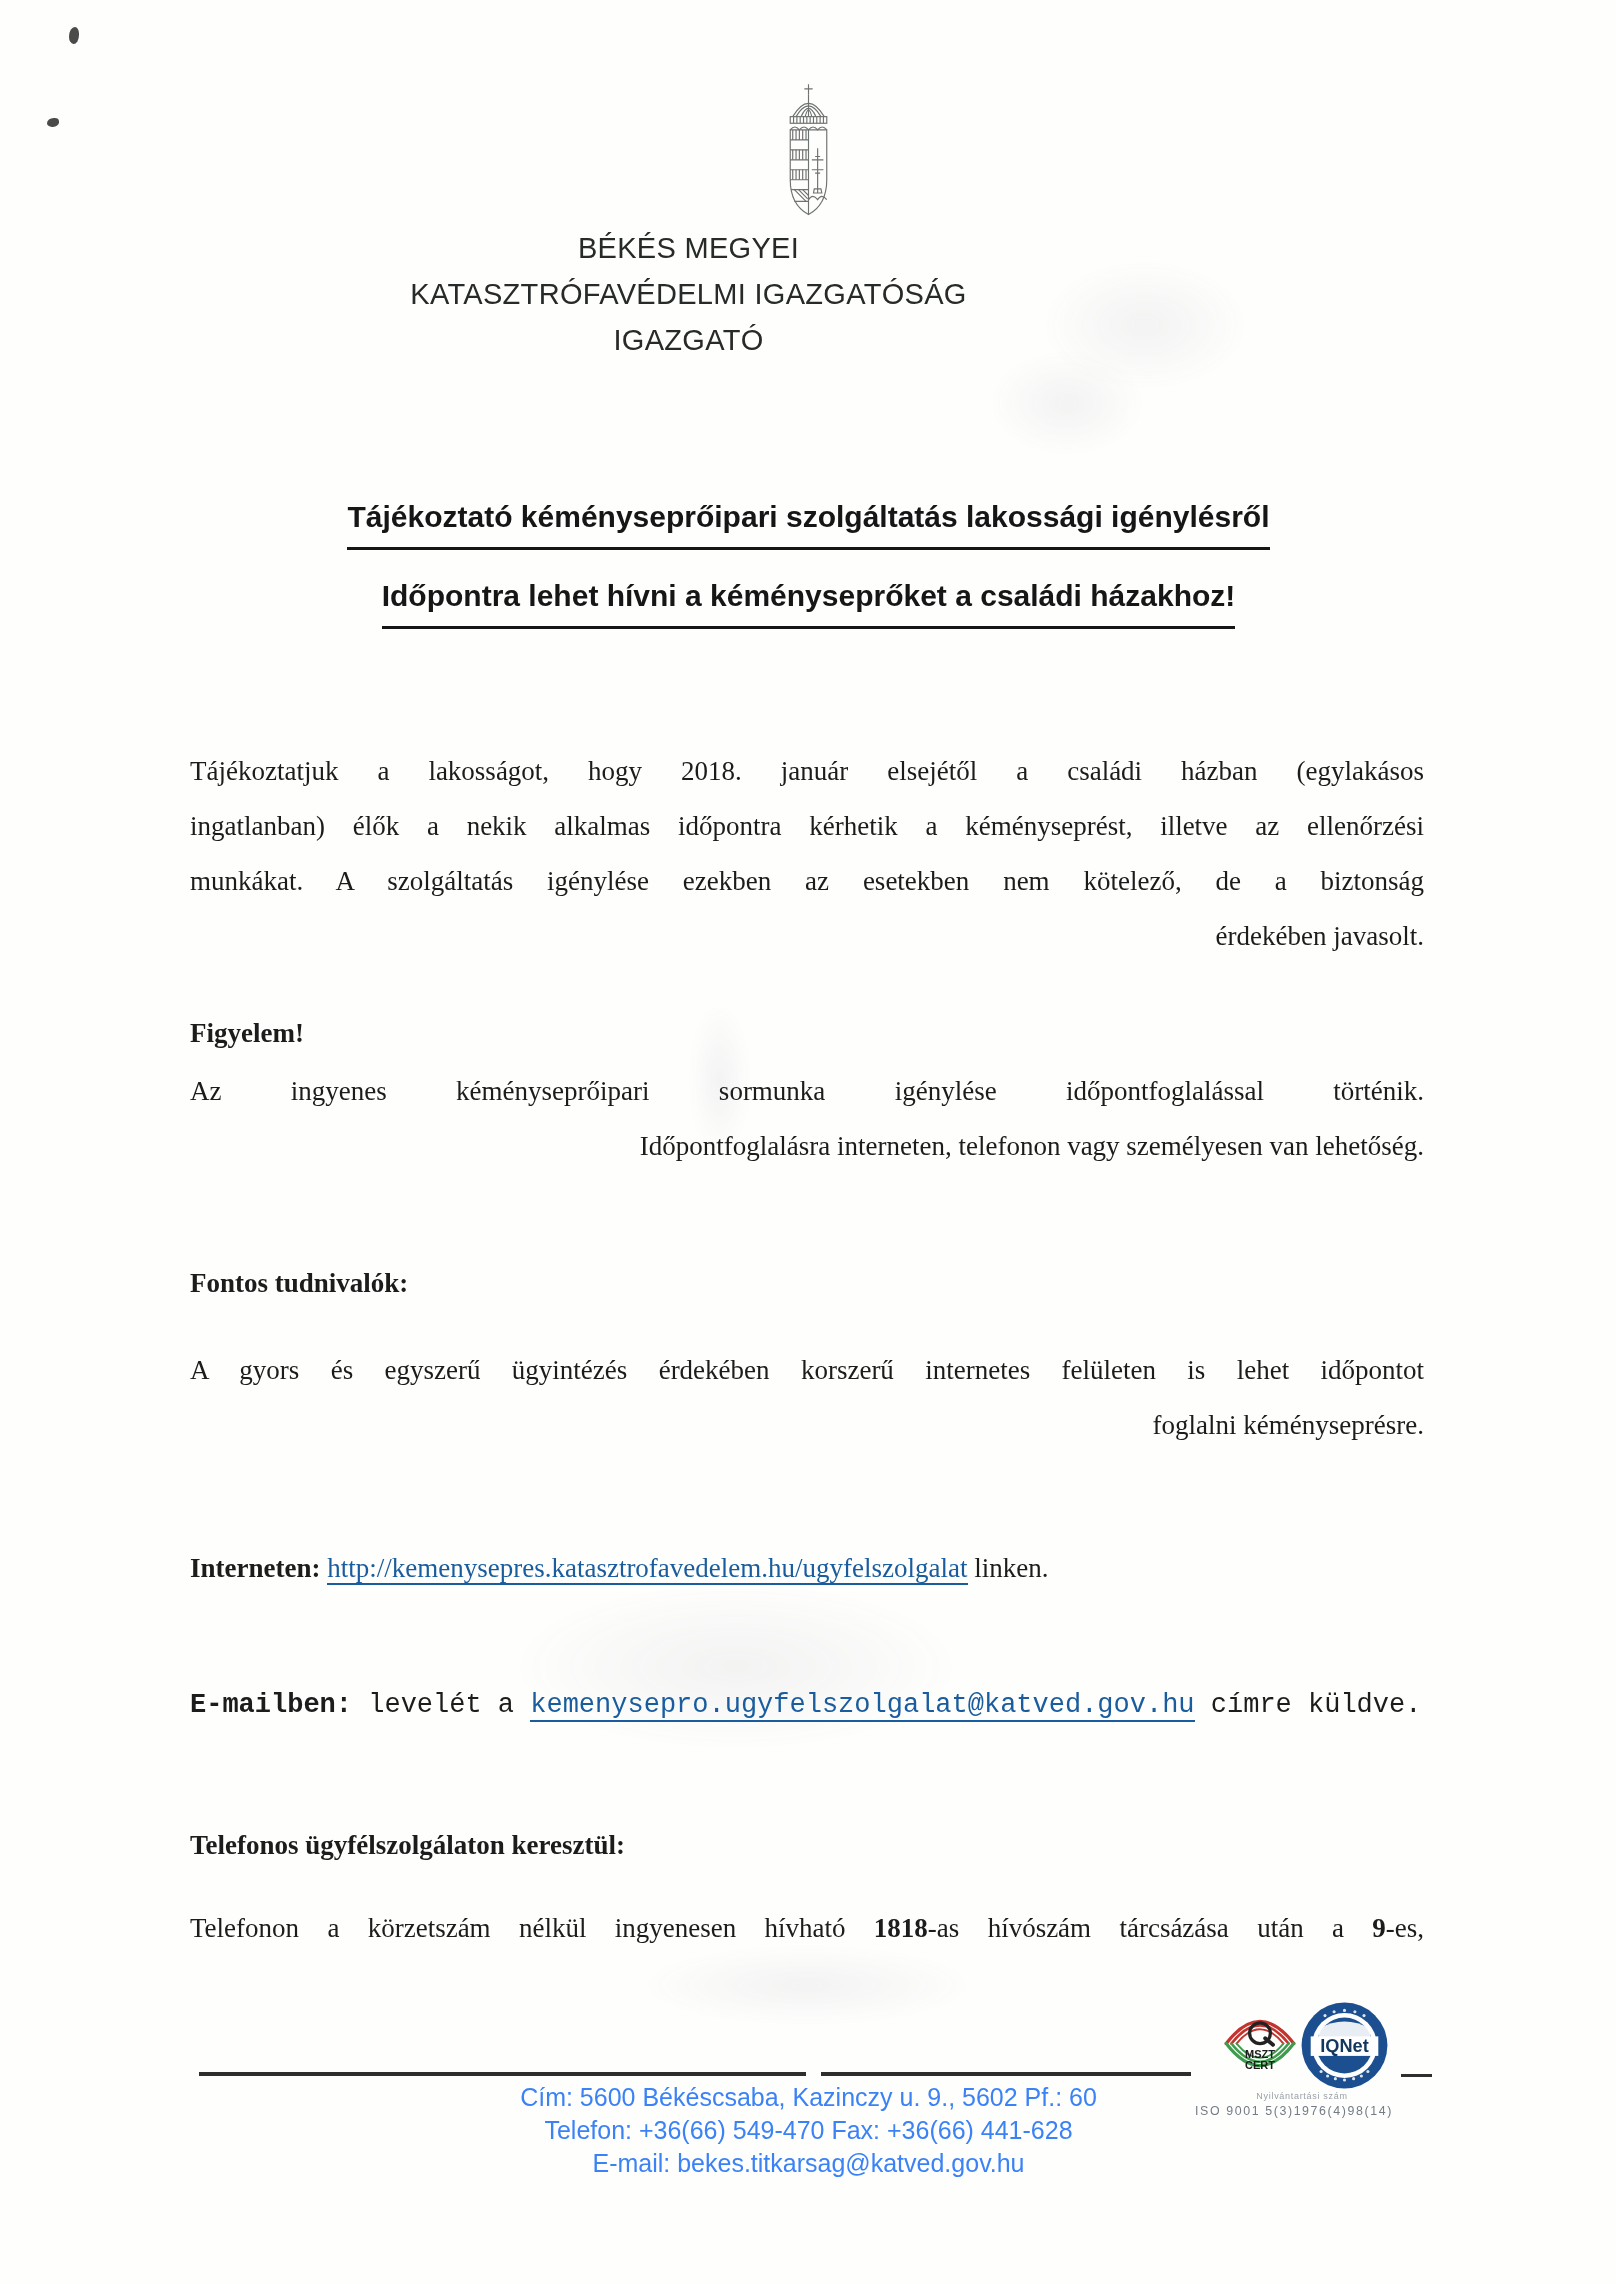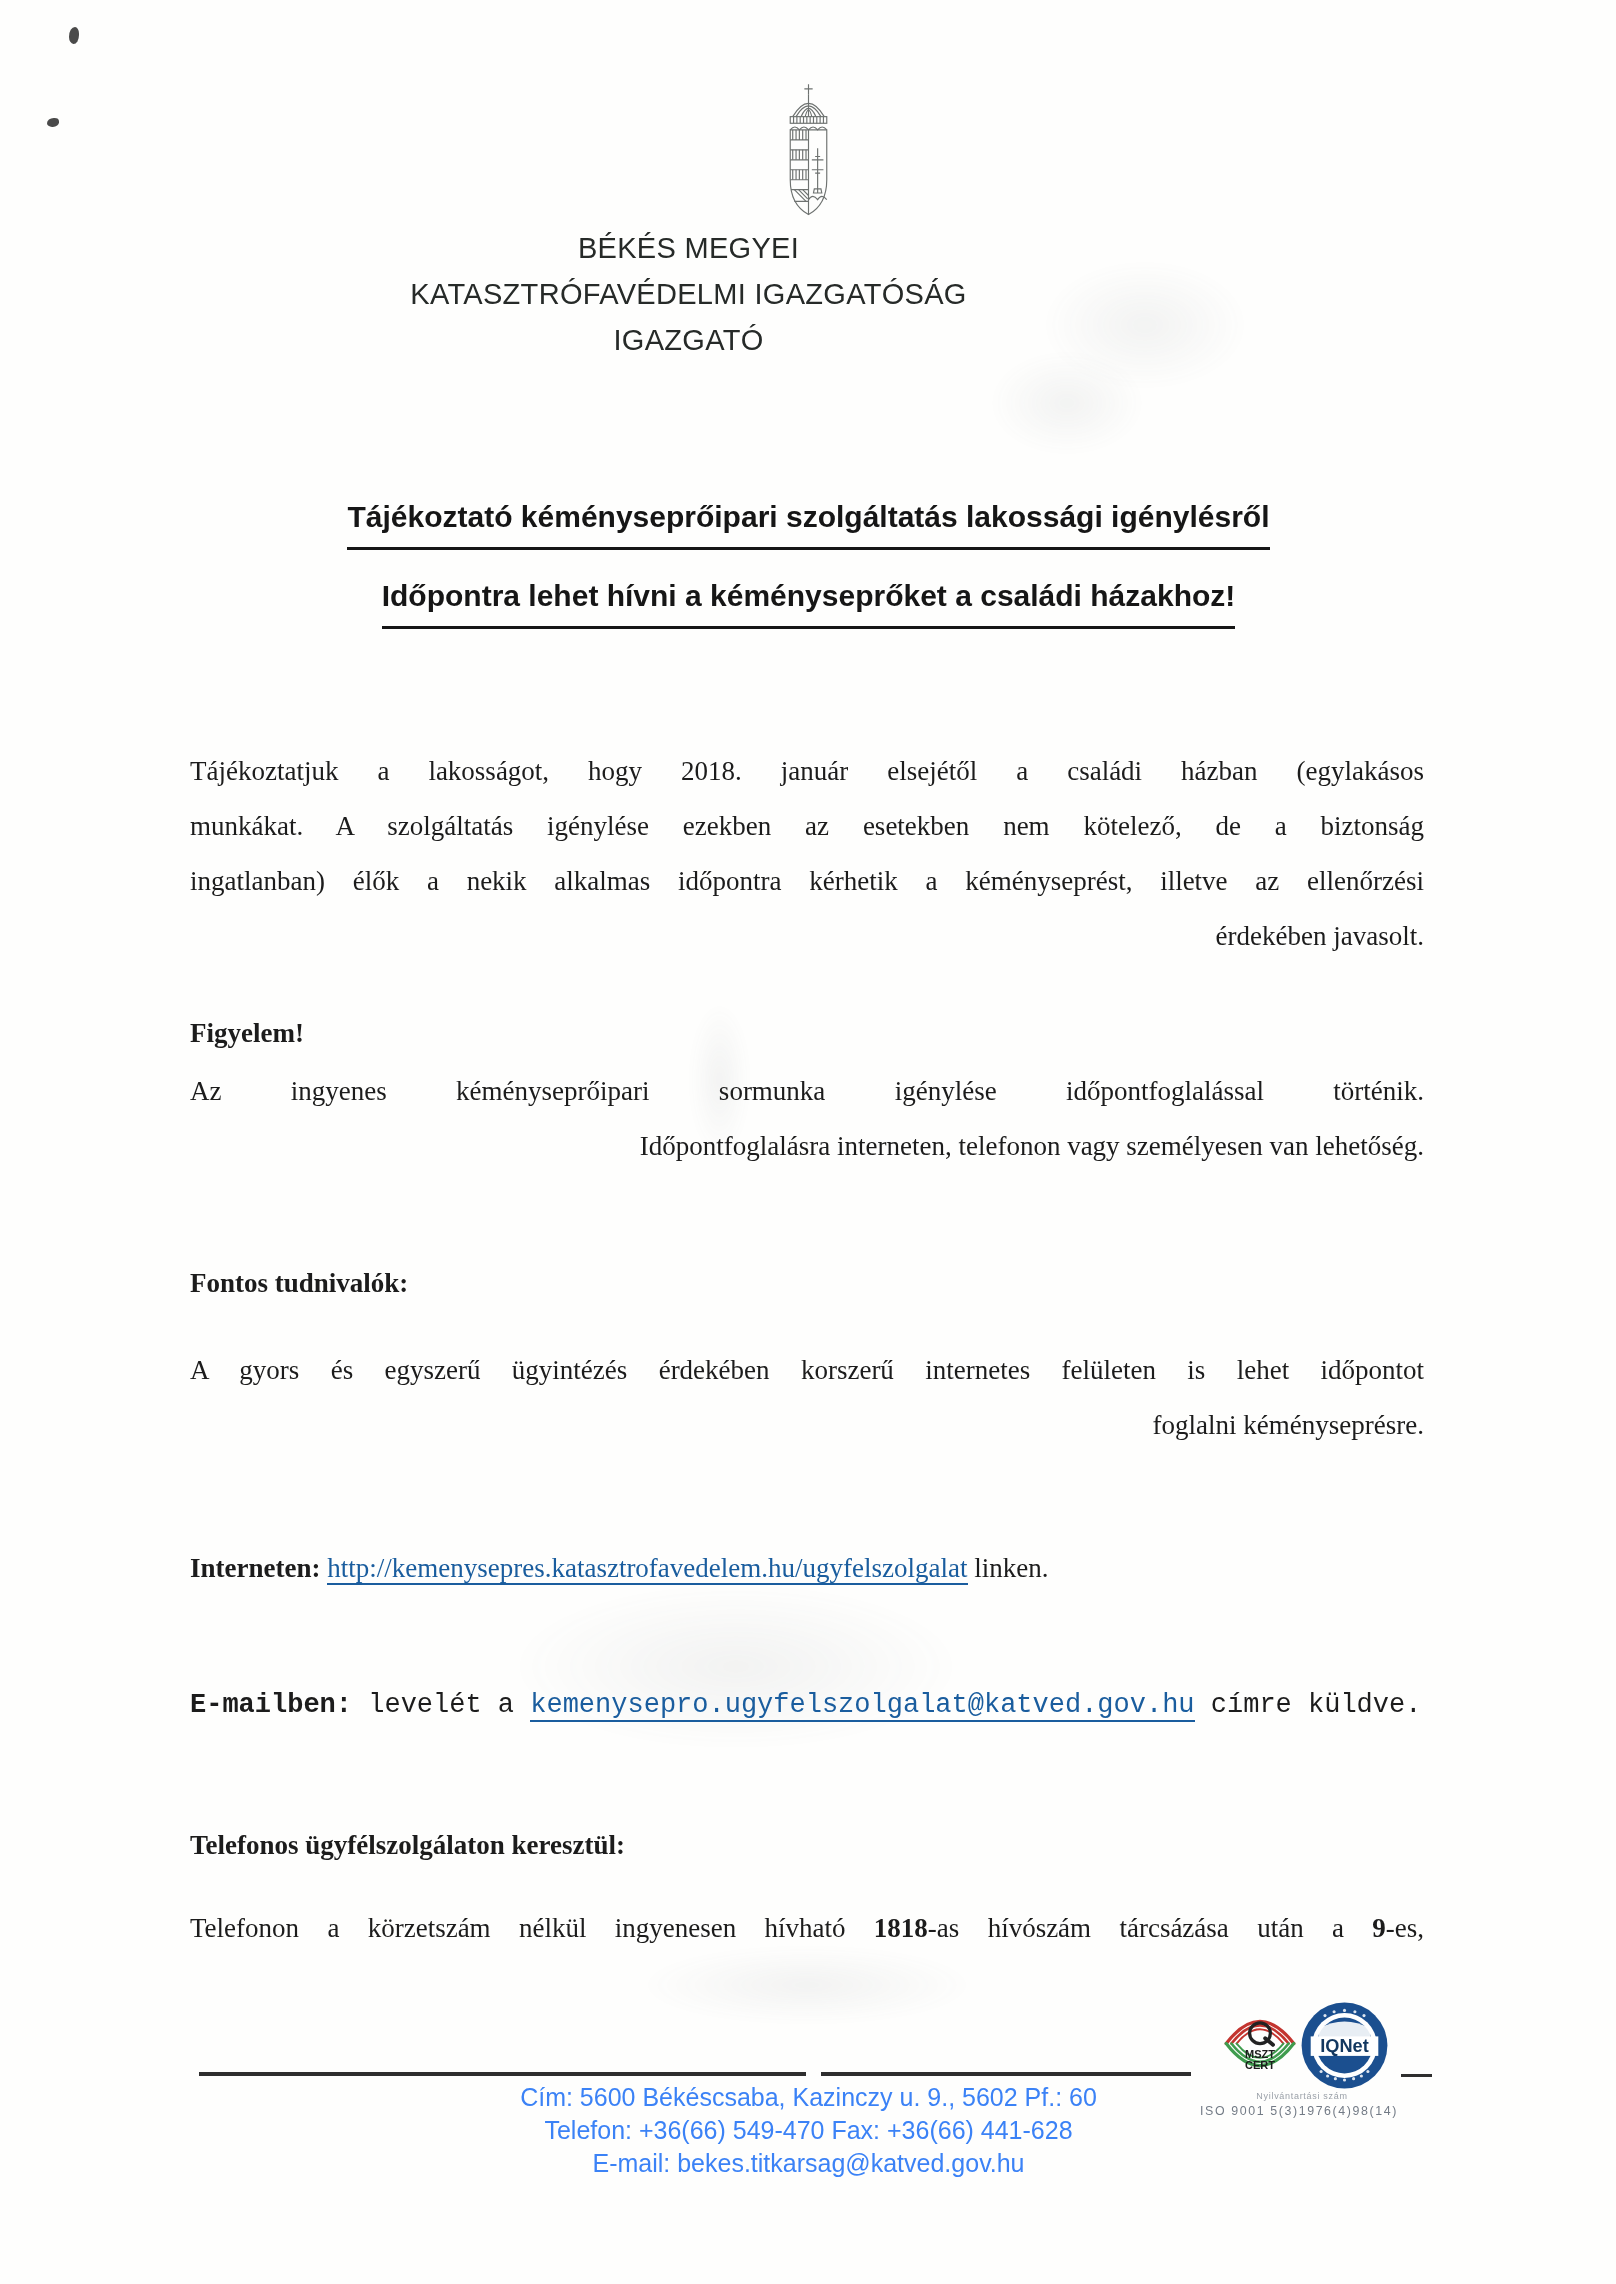--- a/index.html
+++ b/index.html
@@ -92,22 +92,22 @@
 
 <div class="abs doc-title" style="top:500px;">
   <span class="u">Tájékoztató kéményseprőipari szolgáltatás lakossági igénylésről</span>
 </div>
 <div class="abs doc-title" style="top:579px;">
   <span class="u">Időpontra lehet hívni a kéményseprőket a családi házakhoz!</span>
 </div>
 
 <div class="abs bodyblock" style="top:744px;">
   <div class="just">Tájékoztatjuk a lakosságot, hogy 2018. január elsejétől a családi házban (egylakásos</div>
+  <div class="just">ingatlanban) élők a nekik alkalmas időpontra kérhetik a kéményseprést, illetve az ellenőrzési</div>
   <div class="just">munkákat. A szolgáltatás igénylése ezekben az esetekben nem kötelező, de a biztonság</div>
-  <div class="just">ingatlanban) élők a nekik alkalmas időpontra kérhetik a kéményseprést, illetve az ellenőrzési</div>
   <div class="lastline">érdekében javasolt.</div>
 </div>
 
 <div class="abs bodyblock bhead" style="top:1006px;">Figyelem!</div>
 <div class="abs bodyblock" style="top:1064px;">
   <div class="just">Az ingyenes kéményseprőipari sormunka igénylése időpontfoglalással történik.</div>
   <div class="lastline">Időpontfoglalásra interneten, telefonon vagy személyesen van lehetőség.</div>
 </div>
 
 <div class="abs bodyblock bhead" style="top:1256px;">Fontos tudnivalók:</div>
@@ -178,14 +178,14 @@
       <circle cx="40" cy="24" r="2.4"></circle>
         <circle cx="54" cy="18" r="2.4"></circle>
         <circle cx="70" cy="16" r="2.4"></circle>
       <circle cx="86" cy="18" r="2.4"></circle>
         <circle cx="100" cy="24" r="2.4"></circle>
     </g>
   </svg>
 </div>
 
 <div class="abs cert-reg" style="left:1224px;top:2091px;width:156px;text-align:center;">Nyilvántartási szám</div>
-<div class="abs cert-iso" style="left:1195px;top:2104px;width:208px;text-align:center;">ISO 9001 5(3)1976(4)98(14)</div>
+<div class="abs cert-iso" style="left:1195px;top:2104px;width:208px;">ISO 9001 5(3)1976(4)98(14)</div>
 
 
 </body></html>

